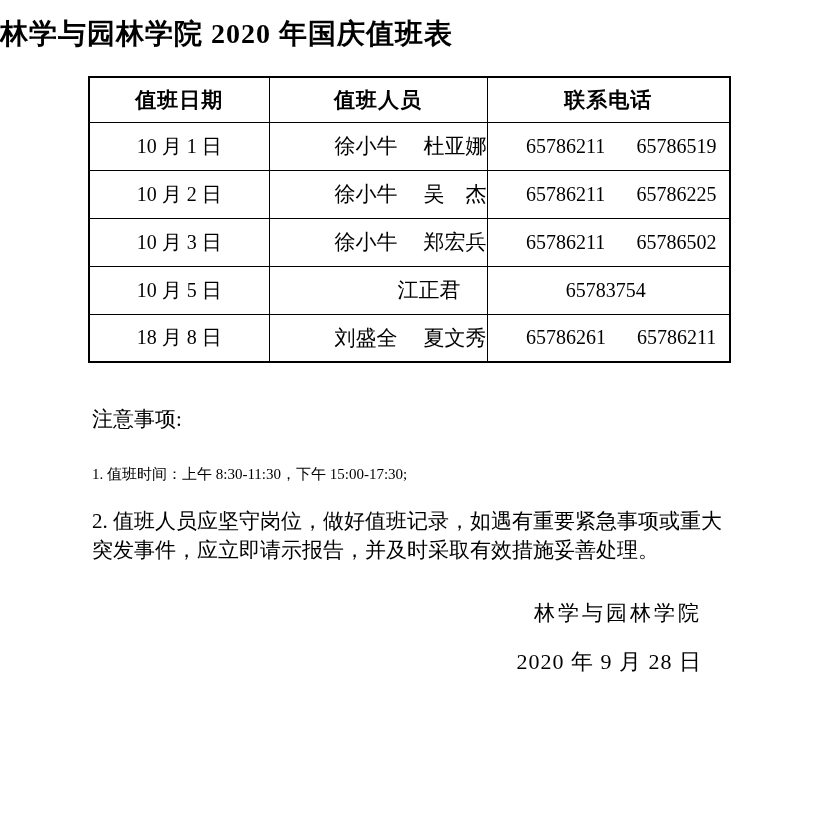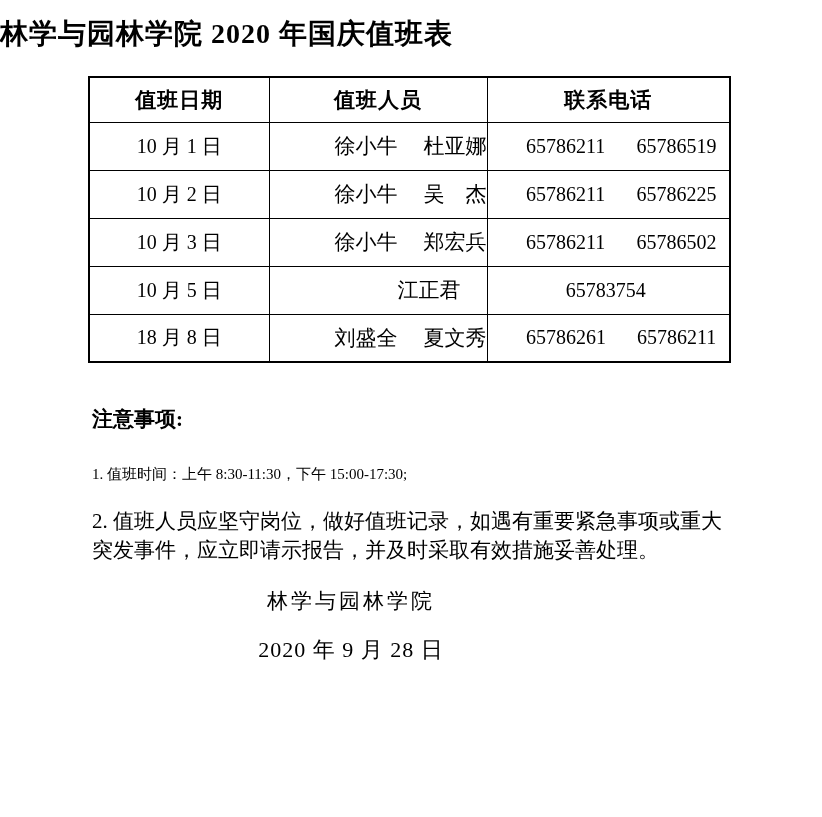--- a/index.html
+++ b/index.html
@@ -62,37 +62,37 @@
   }
   .person-2 { margin-left: 26px; white-space: pre-wrap; }
   .phone-2 { margin-left: 31px; }
   .notes {
     margin-left: 92px;
     margin-right: 88px;
   }
   .notes-heading {
     margin-top: 42px;
     font-size: 21px;
-    font-weight: bold;
+    font-weight: normal;
   }
   .note-line1 {
     margin-top: 32px;
     font-size: 15px;
     line-height: 1.3;
   }
   .note-line2 {
     margin-top: 22px;
     font-size: 21px;
     line-height: 29px;
     width: 645px;
   }
   .footer {
-    margin-top: 22px;
+    margin-top: 34px;
     padding-right: 120px;
-    text-align: center;
+    text-align: right;
   }
   .footer-signature {
     font-size: 21px;
     letter-spacing: 3px;
   }
   .footer-date {
     margin-top: 20px;
     font-size: 22px;
     letter-spacing: 1px;
   }

